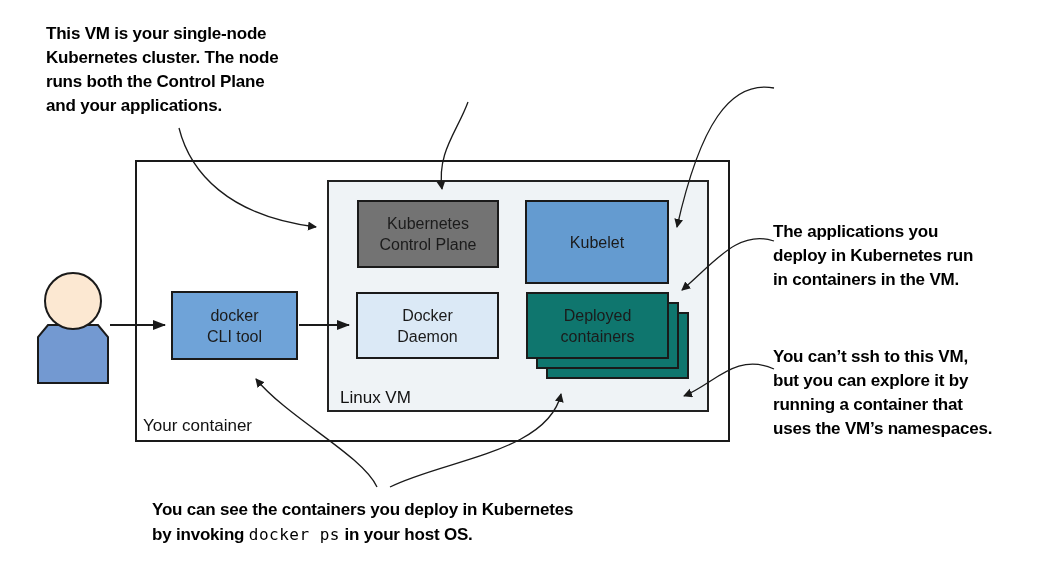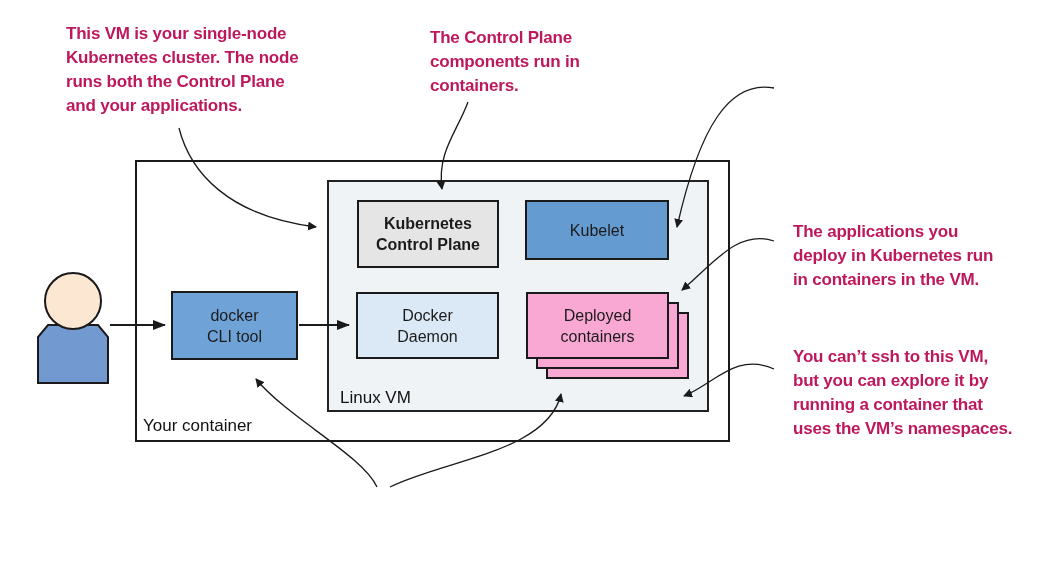--- a/index.html
+++ b/index.html
@@ -11,36 +11,36 @@
   .boxes{position:absolute;inset:0;z-index:1;}
   .lines{position:absolute;inset:0;z-index:2;pointer-events:none;}
   .texts{position:absolute;inset:0;z-index:3;}
 
   
   .box{position:absolute;box-sizing:border-box;display:flex;align-items:center;justify-content:center;text-align:center;}
   .prelines{white-space:pre-line;}
   .outer{left:135px;top:160px;width:595px;height:282px;border:2px solid #1a1a1a;background:#ffffff;}
   .vm{left:327px;top:180px;width:382px;height:232px;border:2px solid #222;background:#eff3f6;}
   .node{font-size:16px;line-height:21px;color:#1b1b1b;border:2px solid #1a1a1a;}
-  .cplane{left:357px;top:200px;width:142px;height:68px;background:#e5e5e5;font-weight:bold;}
-  .kubelet{left:525px;top:200px;width:144px;height:60px;background:#649bd0;}
+  .cplane{left:357px;top:200px;width:142px;height:68px;background:#737373;}
+  .kubelet{left:525px;top:200px;width:144px;height:84px;background:#649bd0;}
   .daemon{left:356px;top:292px;width:143px;height:67px;background:#dbe9f6;}
   .cli{left:171px;top:291px;width:127px;height:69px;background:#6fa3d8;}
-  .dc{width:143px;height:67px;background:#f9a8d4;}
+  .dc{width:143px;height:67px;background:#0f766e;}
   .dc1{left:526px;top:292px;}
   .dc2{left:536px;top:302px;}
   .dc3{left:546px;top:312px;}
 
   
   .framelabel{position:absolute;font-size:17px;color:#111;text-align:right;}
   .lbl-computer{left:143px;top:416px;}
   .lbl-vm{left:340px;top:388px;}
 
   
-  .ann{position:absolute;font-weight:bold;font-size:17px;line-height:24px;letter-spacing:-0.2px;color:#be185d;margin-left:20px;}
+  .ann{position:absolute;font-weight:bold;font-size:17px;line-height:24px;letter-spacing:-0.2px;color:#000000;}
   .ann1{left:46px;top:22px;}
   .ann2{left:410px;top:26px;}
   .ann3{left:776px;top:23px;}
   .ann4{left:773px;top:220px;}
   .ann5{left:773px;top:345px;}
   .caption{left:152px;top:497px;line-height:25px;}
   .mono{font-family:"DejaVu Sans Mono",monospace;font-weight:normal;font-size:16px;letter-spacing:0.5px;}
 </style>
 </head>
 <body>
@@ -91,26 +91,29 @@
   </svg>
 
   <div class="texts">
     <div class="framelabel lbl-computer">Your container</div>
     <div class="framelabel lbl-vm">Linux VM</div>
 
     <div class="ann ann1 prelines">This VM is your single-node
 Kubernetes cluster. The node
 runs both the Control Plane
 and your applications.</div>
-    <div class="ann ann2 prelines">The Control Plane
-components run in
-containers.</div>
     <div class="ann ann5 prelines">You can’t ssh to this VM,
 but you can explore it by
 running a container that
 uses the VM’s namespaces.</div>
     <div class="ann ann4 prelines">The applications you
 deploy in Kubernetes run
 in containers in the VM.</div>
 
+    <div class="ann caption">
+      <div>You can see the containers you deploy in Kubernetes</div>
+      <div>
+        <span>by invoking </span><span class="mono">docker ps</span><span> in your host OS.</span>
+      </div>
+    </div>
   </div>
 
 </div>
 
 </body></html>

